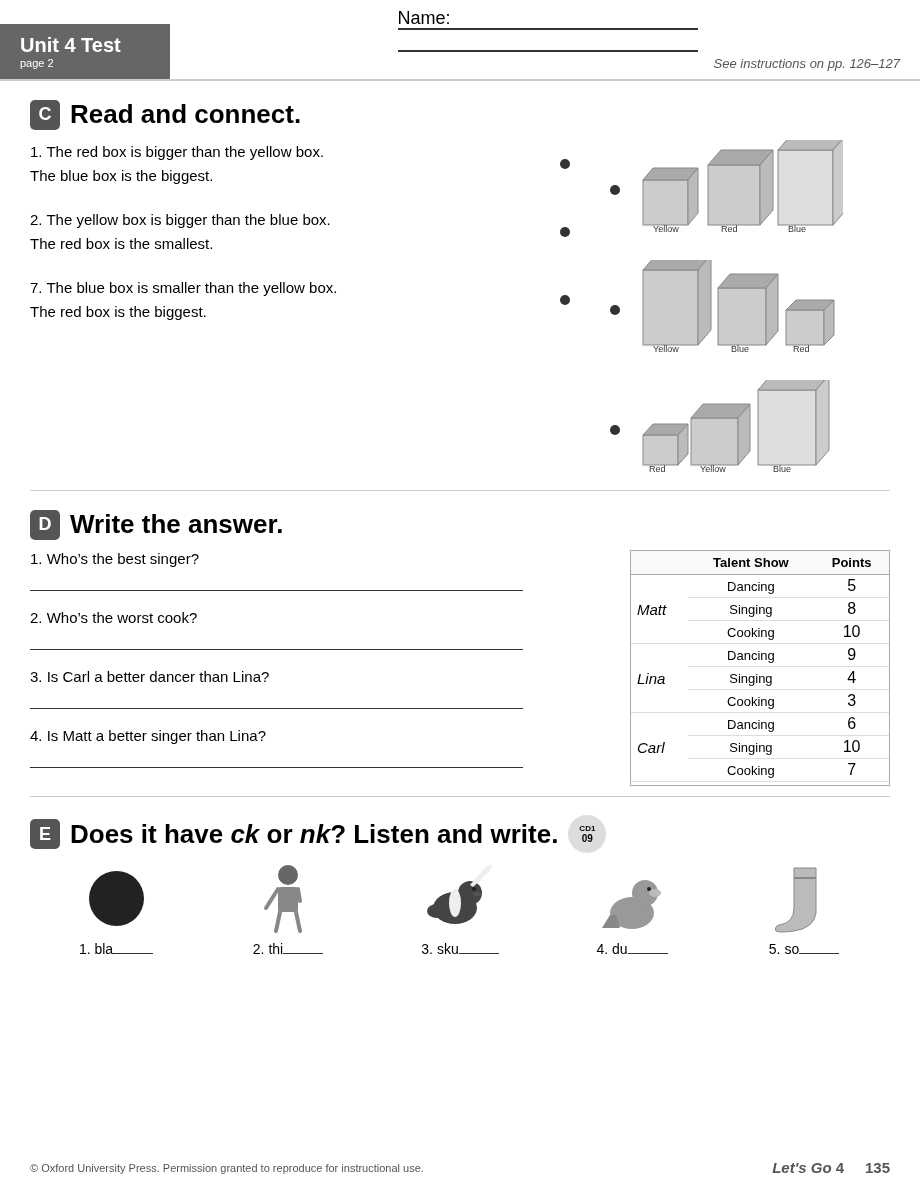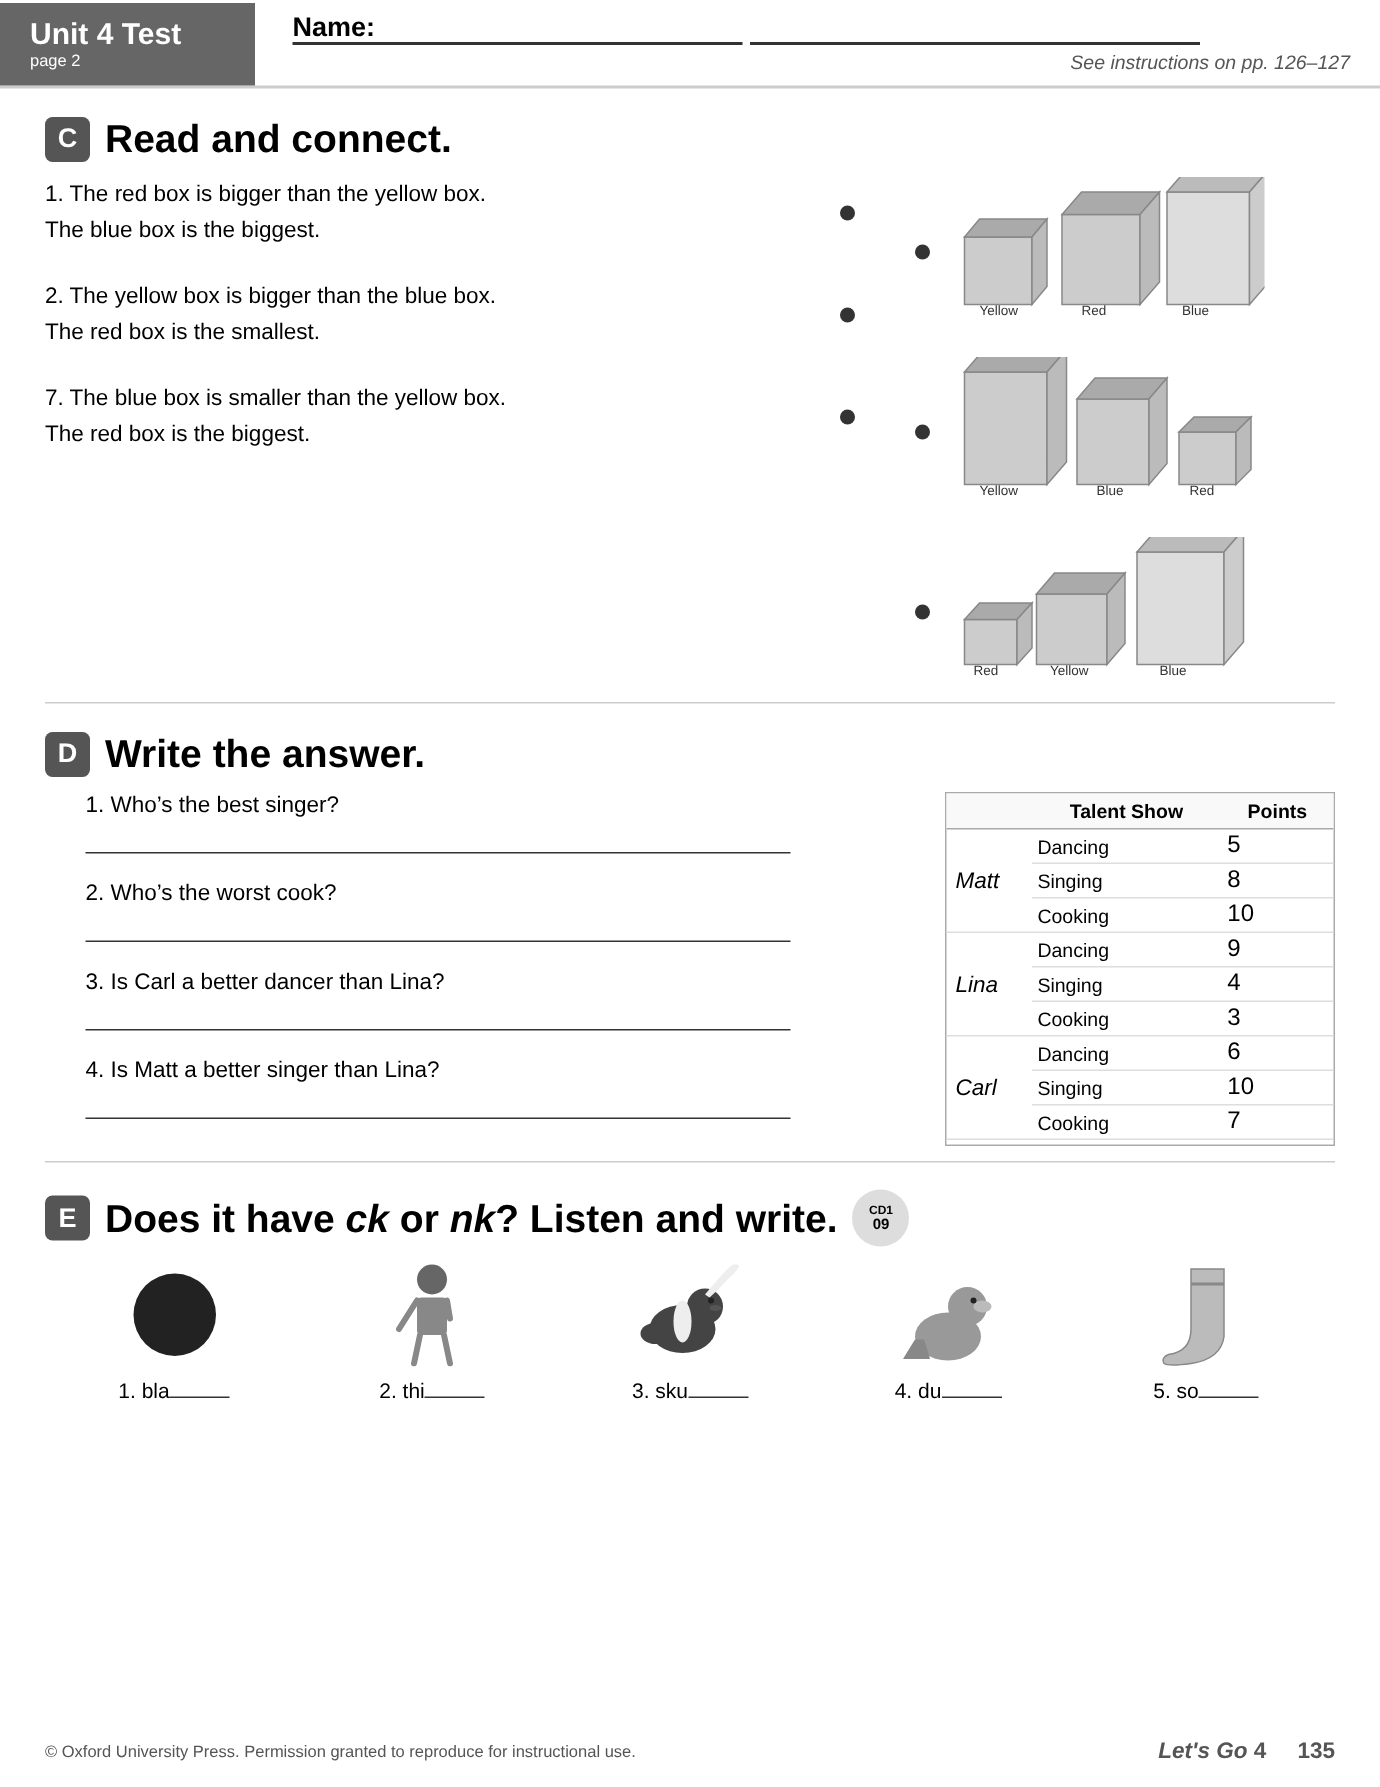--- a/index.html
+++ b/index.html
@@ -38,23 +38,24 @@
       font-size: 11px;
     }
     .header-right {
       flex: 1;
       display: flex;
       flex-direction: column;
       padding: 8px 20px;
     }
     .name-line {
       font-size: 18px;
-      font-weight: bold;
-      display: flex;
-      align-items: center;
+      font-weight: normal;
+      display: flex;
+      align-items: center;
+      flex-direction: column;
     }
     .name-line span {
       border-bottom: 2px solid #333;
       min-width: 300px;
       display: inline-block;
       margin-left: 5px;
       height: 22px;
     }
     .instructions-line {
       font-size: 13px;
@@ -140,21 +141,20 @@
     }
 
     
     .section-d-content {
       padding: 0 30px;
       display: flex;
       gap: 20px;
     }
     .d-questions {
       flex: 1;
-      margin-left: 27px;
     }
     .d-question {
       margin-bottom: 18px;
       font-size: 15px;
     }
     .answer-line {
       border-bottom: 1px solid #333;
       margin-top: 6px;
       width: 85%;
       height: 18px;
@@ -169,20 +169,21 @@
       border-collapse: collapse;
     }
     .talent-table th {
       text-align: center;
       padding: 4px 6px;
       font-weight: bold;
       border-bottom: 1px solid #aaa;
       background: #f9f9f9;
     }
     .talent-table td {
+      text-align: center;
       padding: 2px 4px;
       border-bottom: 1px solid #ddd;
     }
     .talent-table .person-cell {
       font-style: italic;
       font-size: 15px;
       text-align: left;
       padding-left: 6px;
     }
     .talent-table .number-cell {

